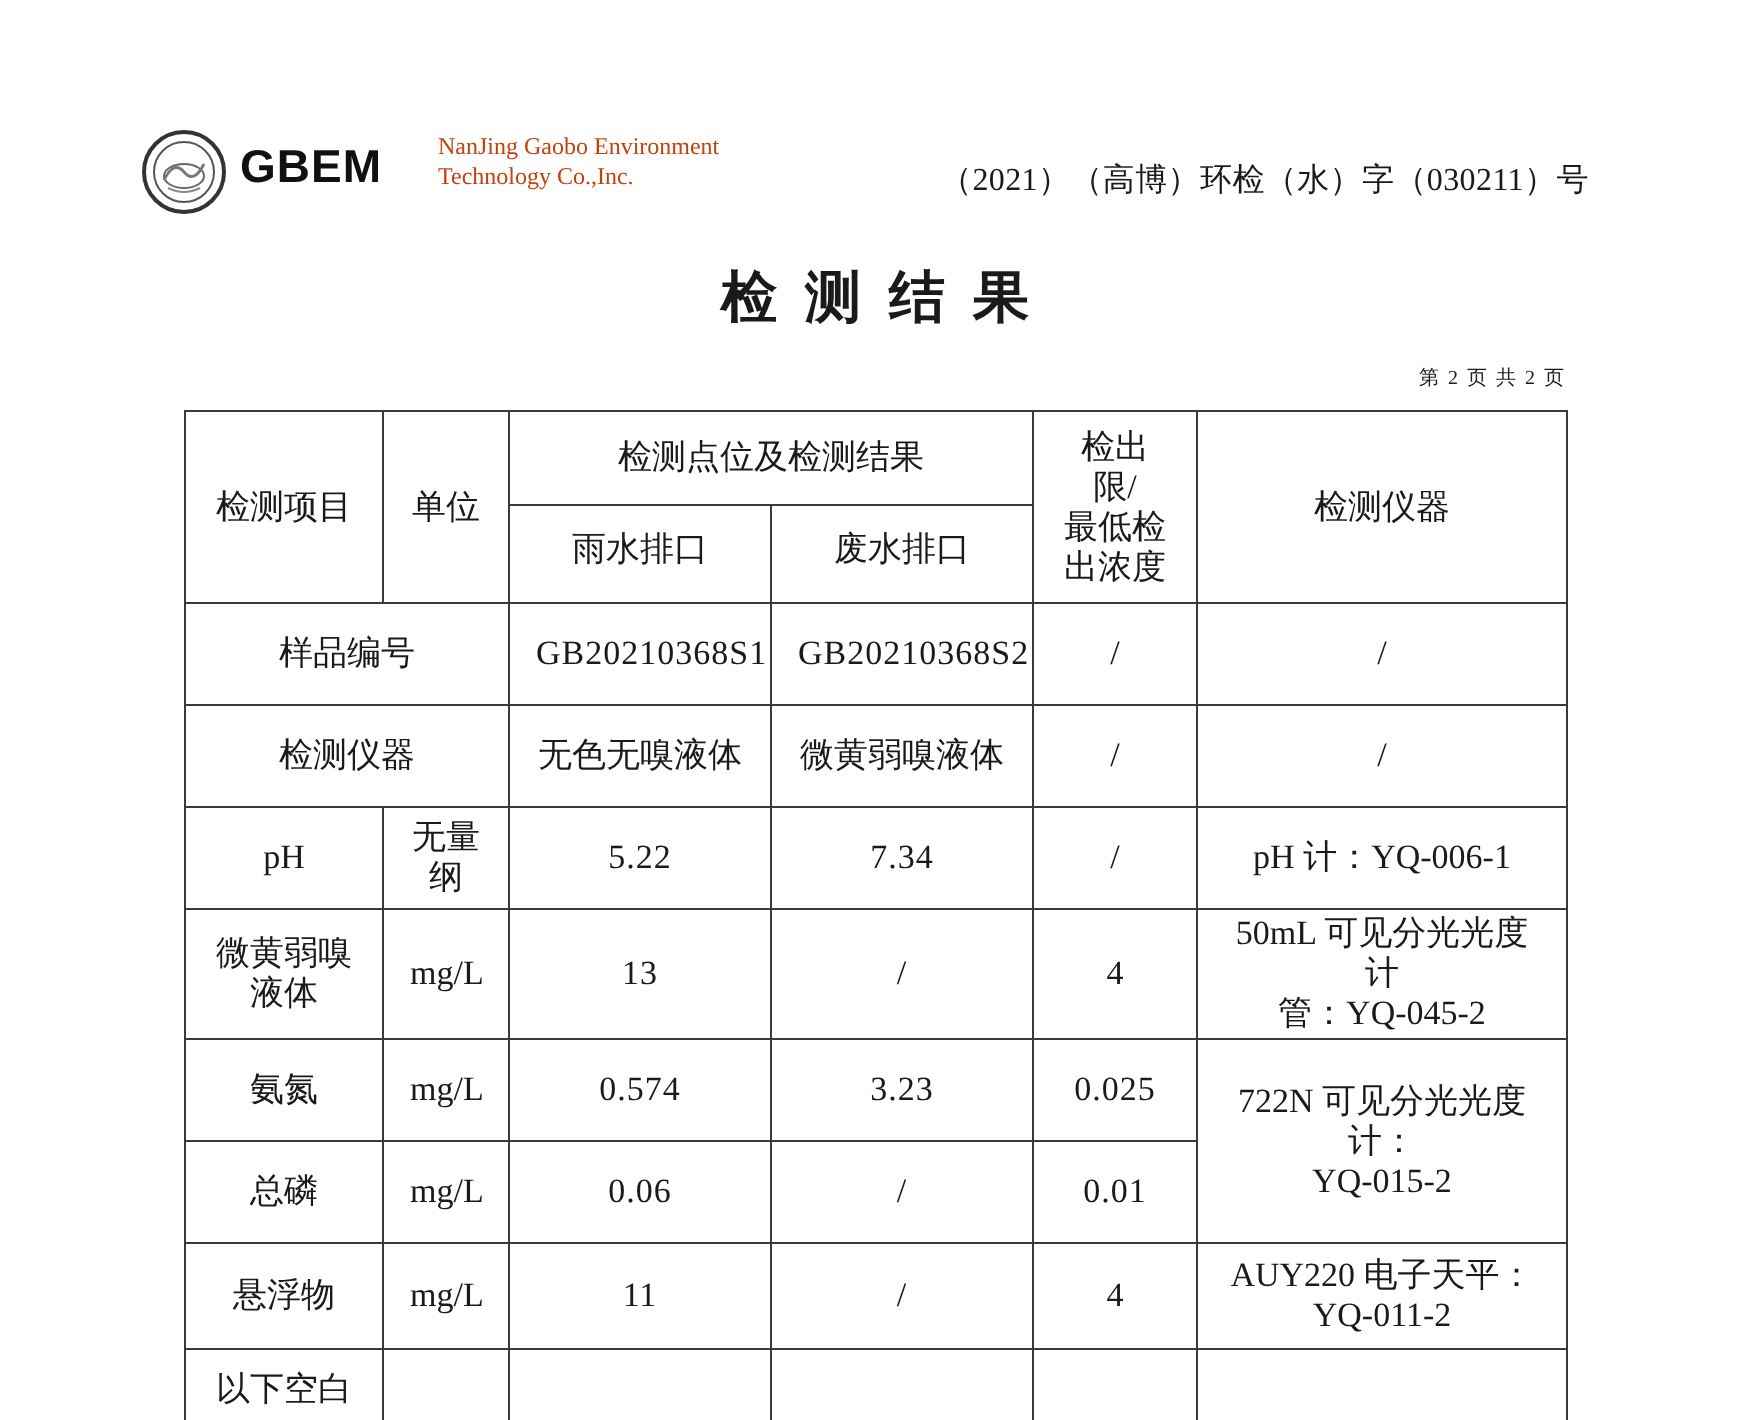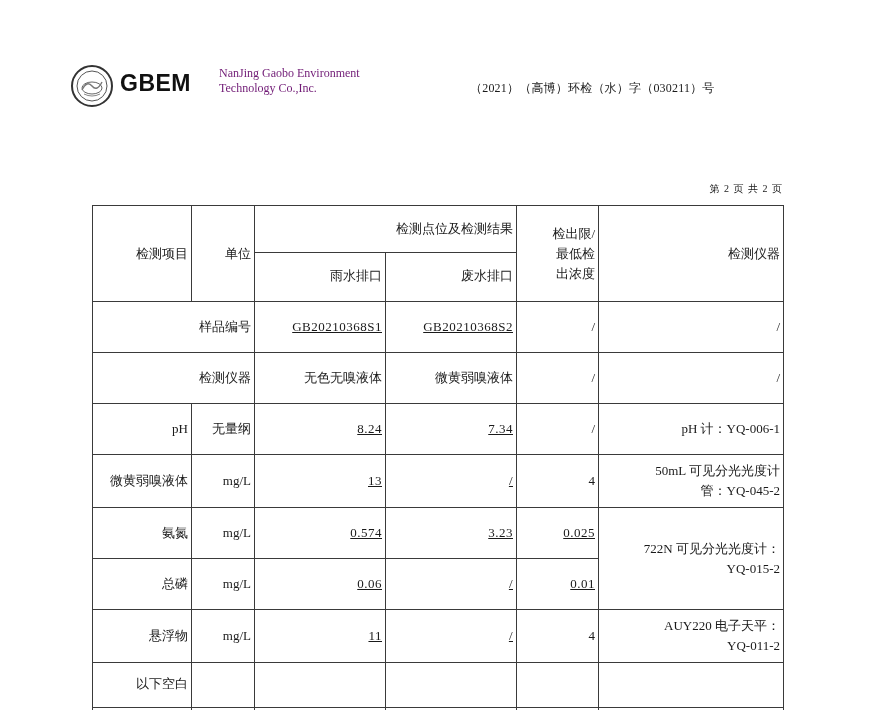--- a/index.html
+++ b/index.html
@@ -52,29 +52,29 @@
     color: #111;
   }
 
   .company-lines {
     position: absolute;
     left: 219px;
     top: 8px;
     font-family: "Liberation Serif", serif;
     font-size: 12px;
     line-height: 14.5px;
-    color: #701a75;
+    color: #c2410c;
     width: 150px;
   }
 
   .report-no {
     position: absolute;
     left: 470px;
     top: 22px;
-    font-size: 12px;
+    font-size: 16px;
     letter-spacing: 0.2px;
     white-space: nowrap;
   }
 
   
   .doc-title {
     position: absolute;
     left: 0;
     top: 130px;
     width: 875px;
@@ -100,41 +100,41 @@
     top: 205px;
     width: 691px;
   }
   table.result {
     border-collapse: collapse;
     width: 691px;
     table-layout: fixed;
   }
   table.result td, table.result th {
     border: 1px solid #3a3a3a;
-    text-align: right;
+    text-align: center;
     vertical-align: middle;
     font-weight: normal;
-    font-size: 13px;
-    padding: 2px 3px;
+    font-size: 17px;
+    padding: 2px 13px;
     line-height: 20px;
   }
   .h-item  { width: 99px; }
   .h-unit  { width: 63px; }
   .h-p1    { width: 131px; }
   .h-p2    { width: 131px; }
   .h-limit { width: 82px; }
   .h-instr { width: 185px; }
 
   .row-head td { height: 42px; font-size: 15px; }
   .row-head2 td { height: 44px; font-size: 15px; font-family: Liberation Mono, monospace; }
   .data-row td { height: 46px; }
   .tall-row td { height: 48px; }
   .blank-row td { height: 40px; font-family: Liberation Mono, monospace; }
 
-  .small-num { font-family: "Liberation Serif", serif; font-size: 14.5px; letter-spacing: 0.5px; text-decoration: underline; }
+  .small-num { font-family: "Liberation Serif", serif; font-size: 14.5px; letter-spacing: 0.5px; }
   .two-line { line-height: 19px; }
   .nowrap { white-space: nowrap; }
 
   .cell-b { font-size: 15px; }
 </style>
 </head>
 <body>
 
 <div class="page">
 
@@ -150,20 +150,21 @@
       </svg>
     </div>
 
     <div class="logo-text">GBEM</div>
 
     <div class="company-lines">NanJing Gaobo Environment Technology Co.,Inc.</div>
 
     <div class="report-no">（2021）（高博）环检（水）字（030211）号</div>
   </div>
 
+  <div class="doc-title">检测结果</div>
 
   <div class="page-count">第 2 页 共 2 页</div>
 
   <div class="tbl-wrap">
     <table class="result">
       <colgroup>
         <col class="h-item">
           <col class="h-unit">
           <col class="h-p1">
           <col class="h-p2">
@@ -199,21 +200,21 @@
           <td colspan="2" class="cell-b">检测仪器</td>
           <td>无色无嗅液体</td>
           <td>微黄弱嗅液体</td>
           <td>/</td>
           <td>/</td>
         </tr>
 
         <tr class="data-row">
           <td>pH</td>
           <td>无量纲</td>
-          <td class="small-num">8.24</td>
+          <td class="small-num">5.22</td>
           <td class="small-num">7.34</td>
           <td>/</td>
           <td class="nowrap">pH 计：YQ-006-1</td>
         </tr>
 
         <tr class="tall-row">
           <td>微黄弱嗅液体</td>
           <td>mg/L</td>
           <td class="small-num">13</td>
           <td class="small-num">/</td>

